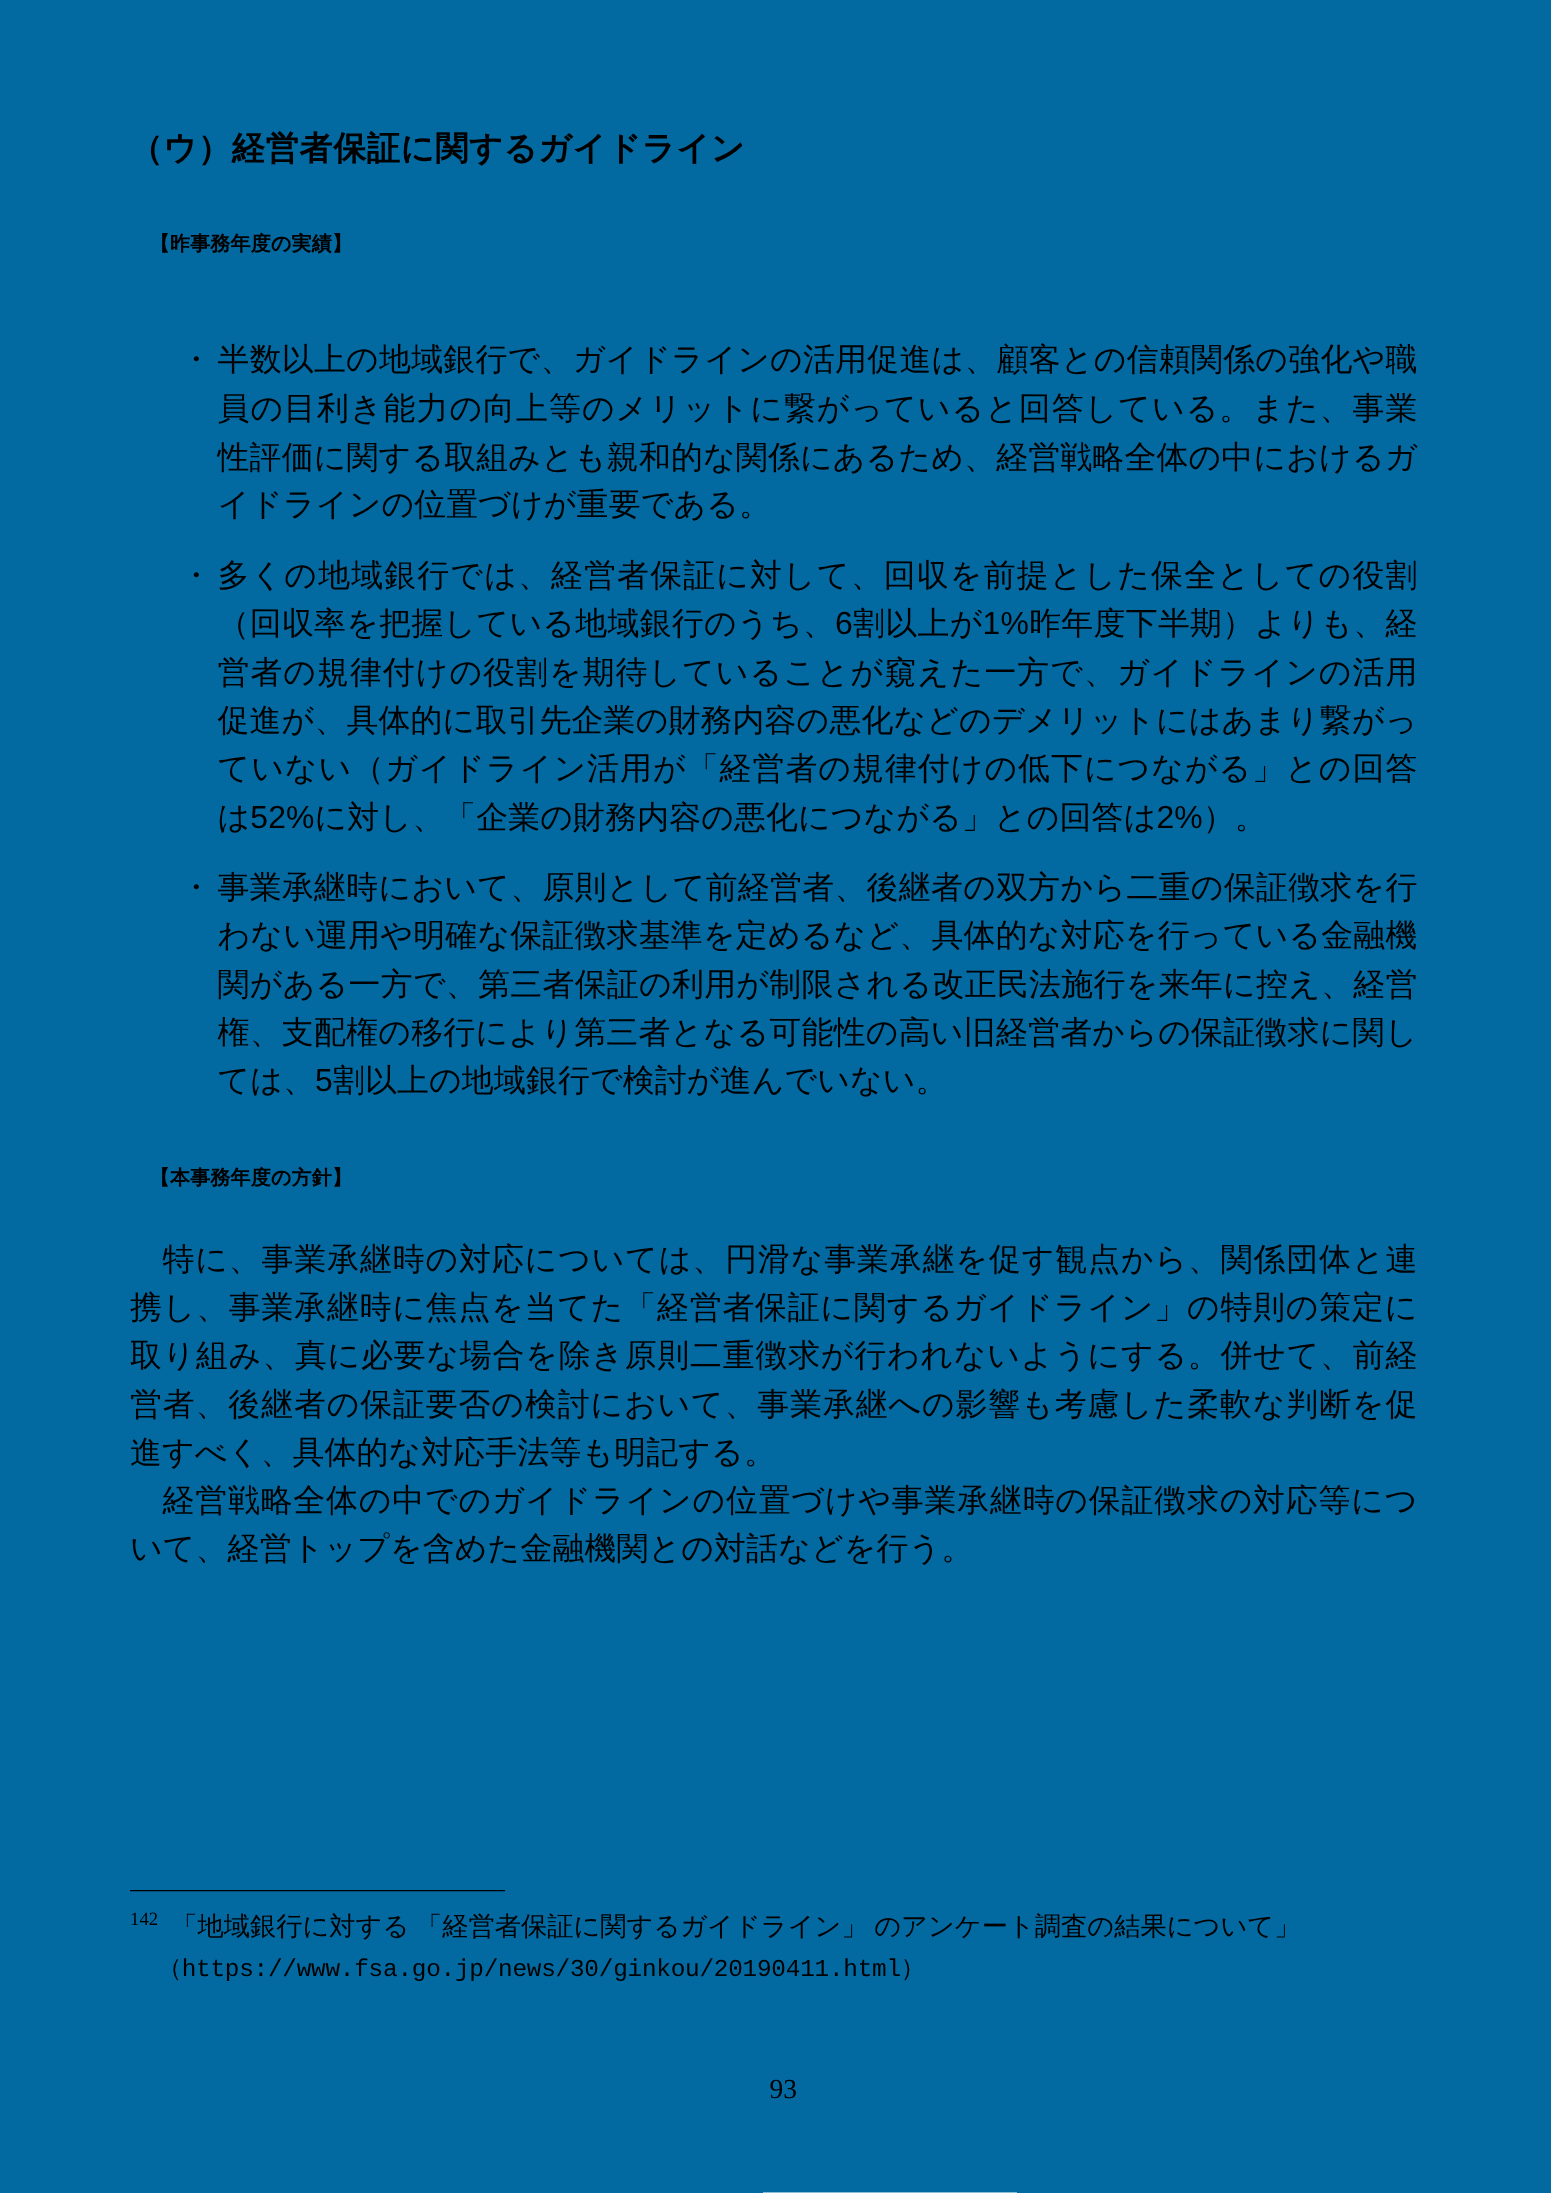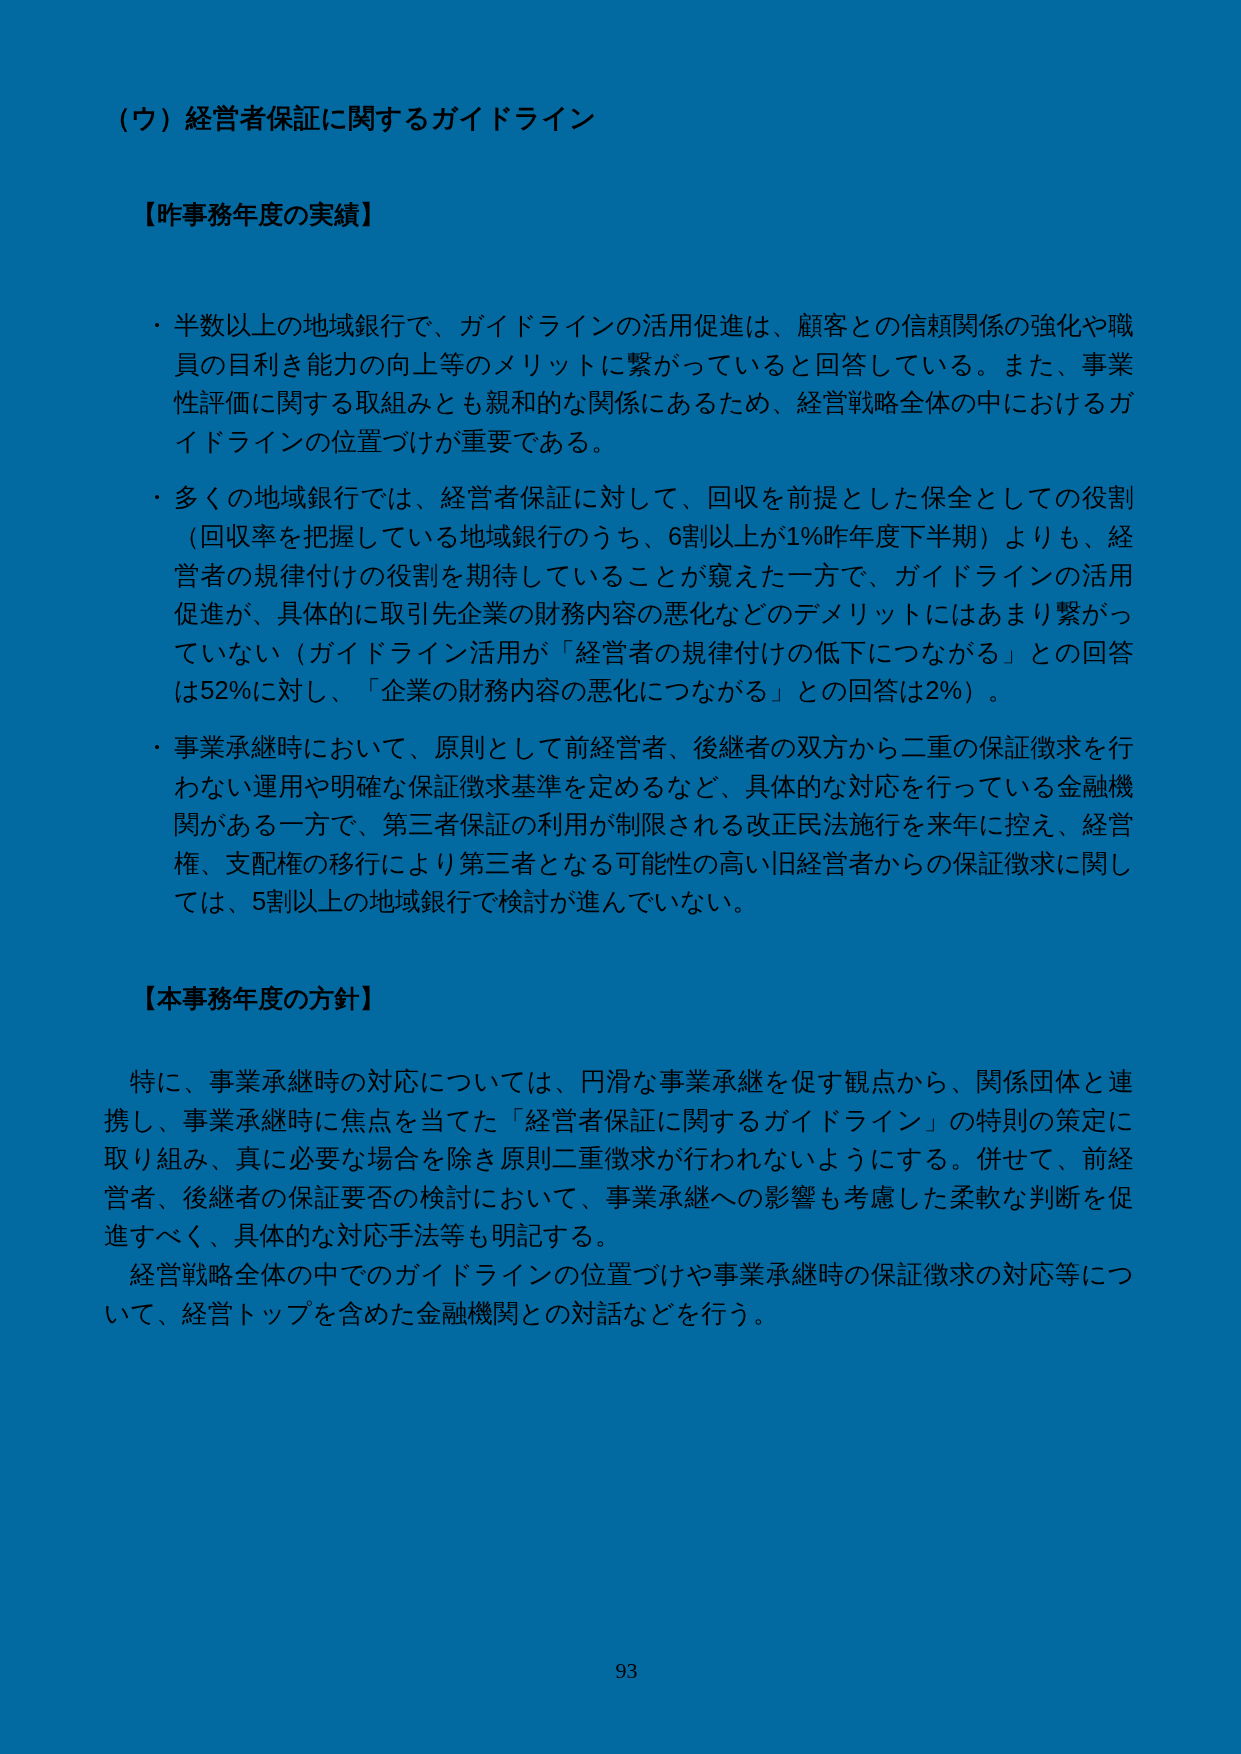--- a/index.html
+++ b/index.html
@@ -30,24 +30,24 @@
   
   .h-section {
     font-size: 26.5px;
     font-weight: bold;
     letter-spacing: 0.02em;
     margin: 0;
     padding-top: 100px;
     line-height: 1.4;
   }
   .h-block {
-    font-size: 25px;
+    font-size: 16px;
     font-weight: bold;
     letter-spacing: 0.01em;
-    margin: 16px;
+    margin: 4px;
     padding-left: 12px;
     line-height: 1.4;
   }
   .sp-after-section { height: 44px; }
   .sp-after-block   { height: 30px; }
   .sp-before-block  { height: 44px; }
 
   
   .para {
     font-size: 25.5px;
@@ -175,16 +175,21 @@
     <h2 class="h-block">【本事務年度の方針】</h2>
 
     <div class="sp-after-block"></div>
 
     <p class="para indent">特に、事業承継時の対応については、円滑な事業承継を促す観点から、関係団体と連携し、事業承継時に焦点を当てた「経営者保証に関するガイドライン」の特則の策定に取り組み、真に必要な場合を除き原則二重徴求が行われないようにする。併せて、前経営者、後継者の保証要否の検討において、事業承継への影響も考慮した柔軟な判断を促進すべく、具体的な対応手法等も明記する。</p>
 
     <p class="para indent">経営戦略全体の中でのガイドラインの位置づけや事業承継時の保証徴求の対応等について、経営トップを含めた金融機関との対話などを行う。</p>
 
   </div>
 
+  <div class="footnote-wrap">
+    <div class="footnote-rule"></div>
+    <p class="footnote"><span class="fnum">142</span>&nbsp;&nbsp;<span>「地域銀行に対する 「経営者保証に関するガイドライン」 のアンケート調査の結果について」</span></p>
+    <p class="footnote footnote-line2"><span class="fn-url">（https://www.fsa.go.jp/news/30/ginkou/20190411.html）</span></p>
+  </div>
 
   <div class="page-number">93</div>
 
 </div>
 
 </body></html>

